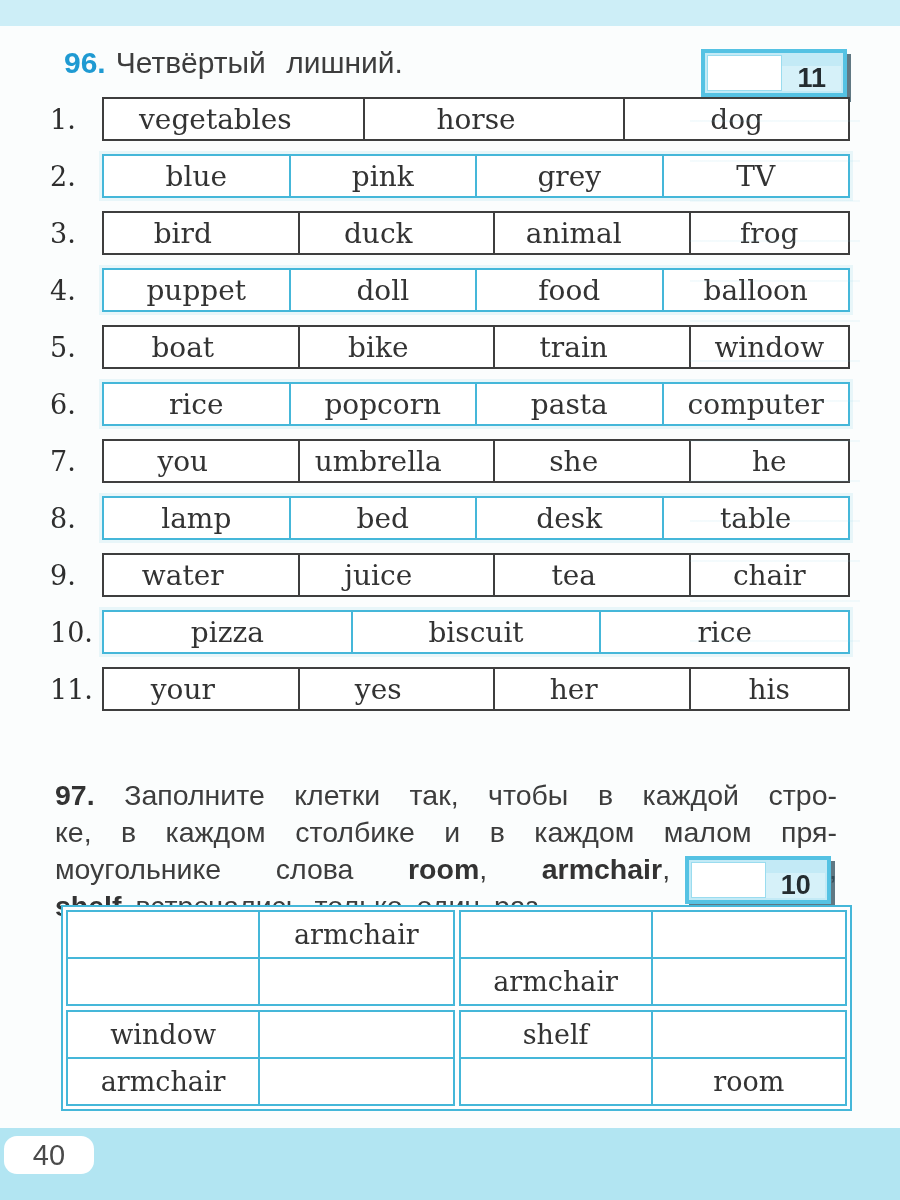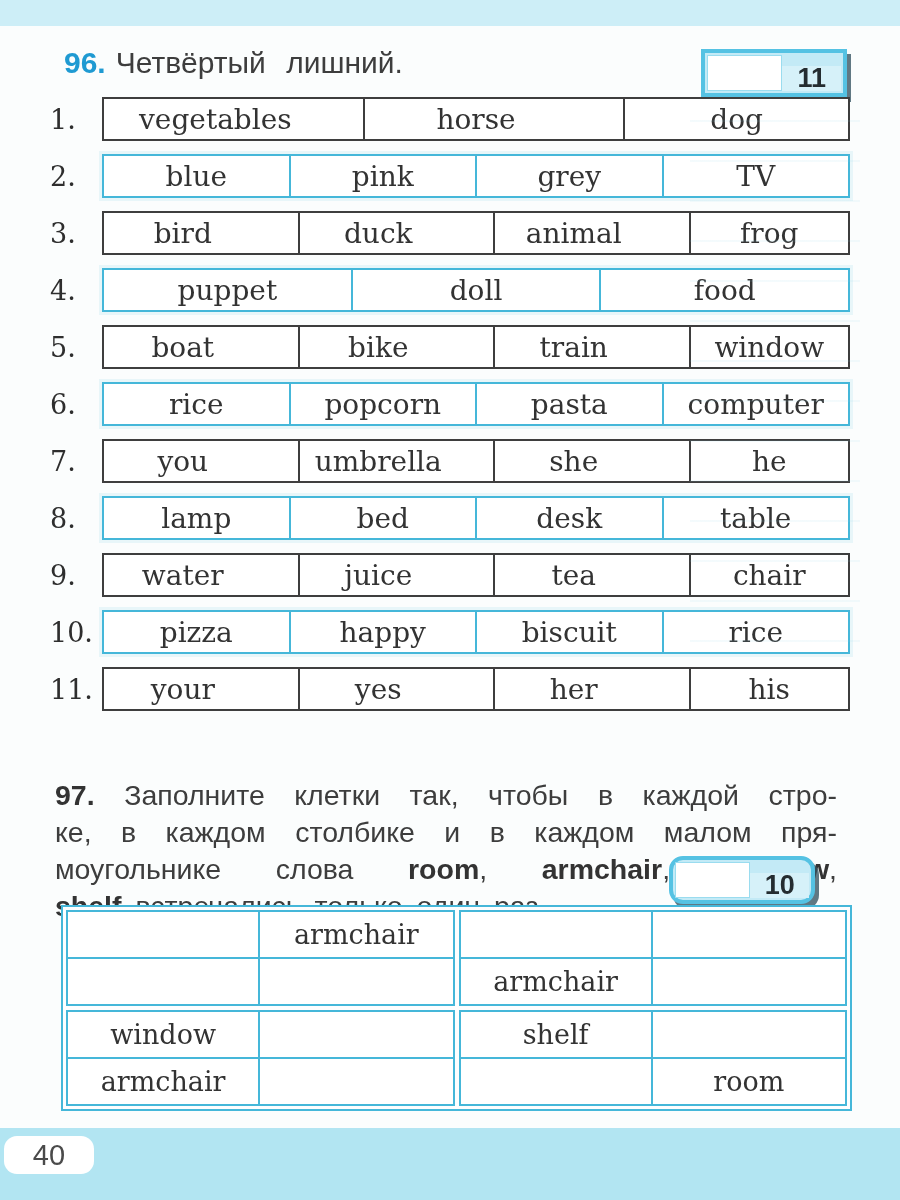--- a/index.html
+++ b/index.html
@@ -33,21 +33,21 @@
     background:var(--score-frame);
     box-shadow:4px 5px 0 rgba(52,82,96,.78), -1px -1px 0 rgba(255,255,255,.6);
     display:flex;padding:2px;
   }
   .score-empty{flex:1.25;background:#fff;border:1px solid #9adcef;}
   .score-val{
     flex:1;display:flex;align-items:center;justify-content:center;
     font-weight:bold;font-size:27px;color:#242c30;background:var(--score-value);margin-top:11px;
   }
   .score96{left:701px;top:49px;}
-  .score97{left:669px;top:856px;border-radius:14px;}
+  .score97{left:685px;top:856px;}
 
   
   .table96{position:absolute;left:50px;top:97px;width:800px;}
   .wrow{display:flex;margin-bottom:13px;height:44px;}
   .rnum{
     width:52px;flex:none;font-family:"DejaVu Serif","Liberation Serif",serif;
     font-size:27px;color:#2e2e2e;display:flex;align-items:center;
   }
   .rbox{flex:1;display:flex;background:#fff;}
   .wrow.black .rbox{border:2px solid #3e3e3e;gap:36px;}
@@ -129,20 +129,21 @@
           <div class="wcell">animal</div>
           <div class="wcell">frog</div>
         </div>
       </div>
       <div class="wrow cyan">
         <div class="rnum">4.</div>
         <div class="rbox">
           <div class="wcell">puppet</div>
           <div class="wcell">doll</div>
           <div class="wcell">food</div>
+          <div class="wcell">balloon</div>
         </div>
       </div>
       <div class="wrow black">
         <div class="rnum">5.</div>
         <div class="rbox">
           <div class="wcell">boat</div>
           <div class="wcell">bike</div>
           <div class="wcell">train</div>
           <div class="wcell">window</div>
         </div>
@@ -180,21 +181,20 @@
           <div class="wcell">water</div>
           <div class="wcell">juice</div>
           <div class="wcell">tea</div>
           <div class="wcell">chair</div>
         </div>
       </div>
       <div class="wrow cyan">
         <div class="rnum">10.</div>
         <div class="rbox">
           <div class="wcell">pizza</div>
-          <div class="wcell">happy</div>
           <div class="wcell">biscuit</div>
           <div class="wcell">rice</div>
         </div>
       </div>
       <div class="wrow black">
         <div class="rnum">11.</div>
         <div class="rbox">
           <div class="wcell">your</div>
           <div class="wcell">yes</div>
           <div class="wcell">her</div>

